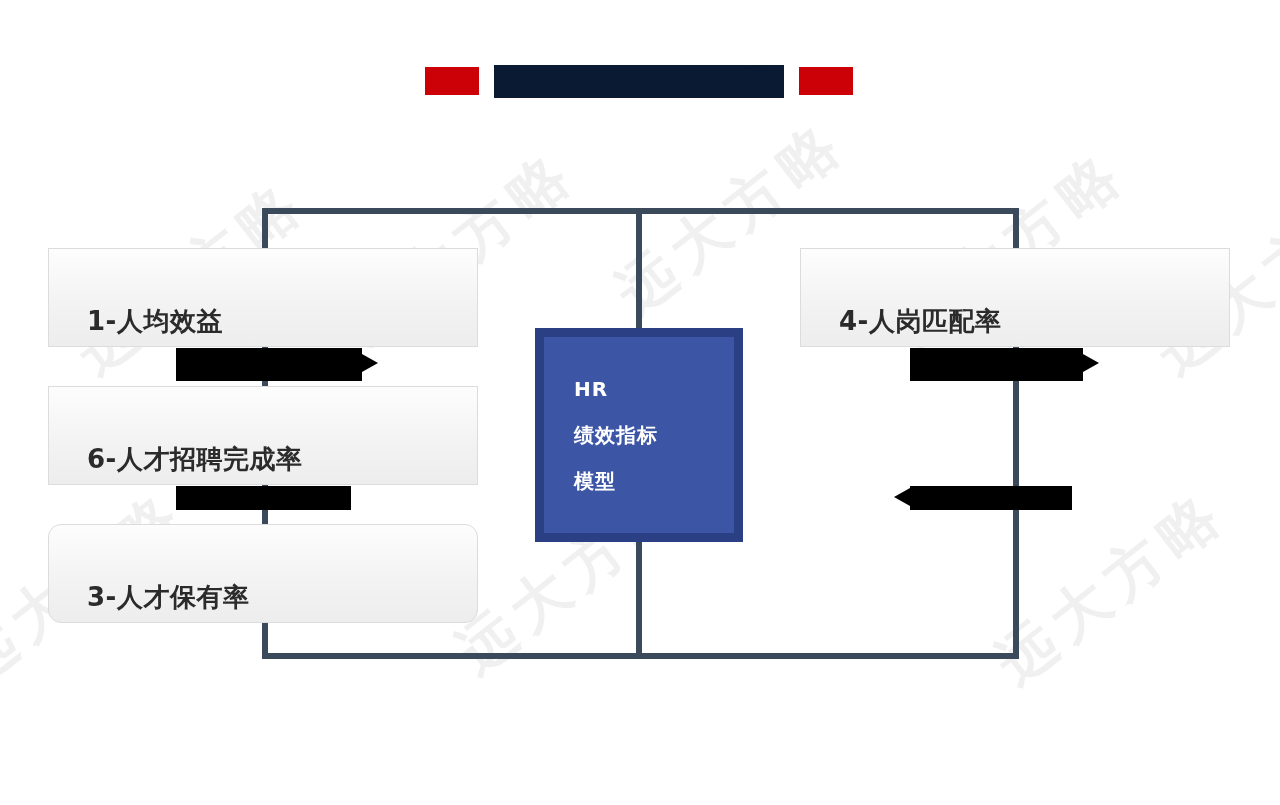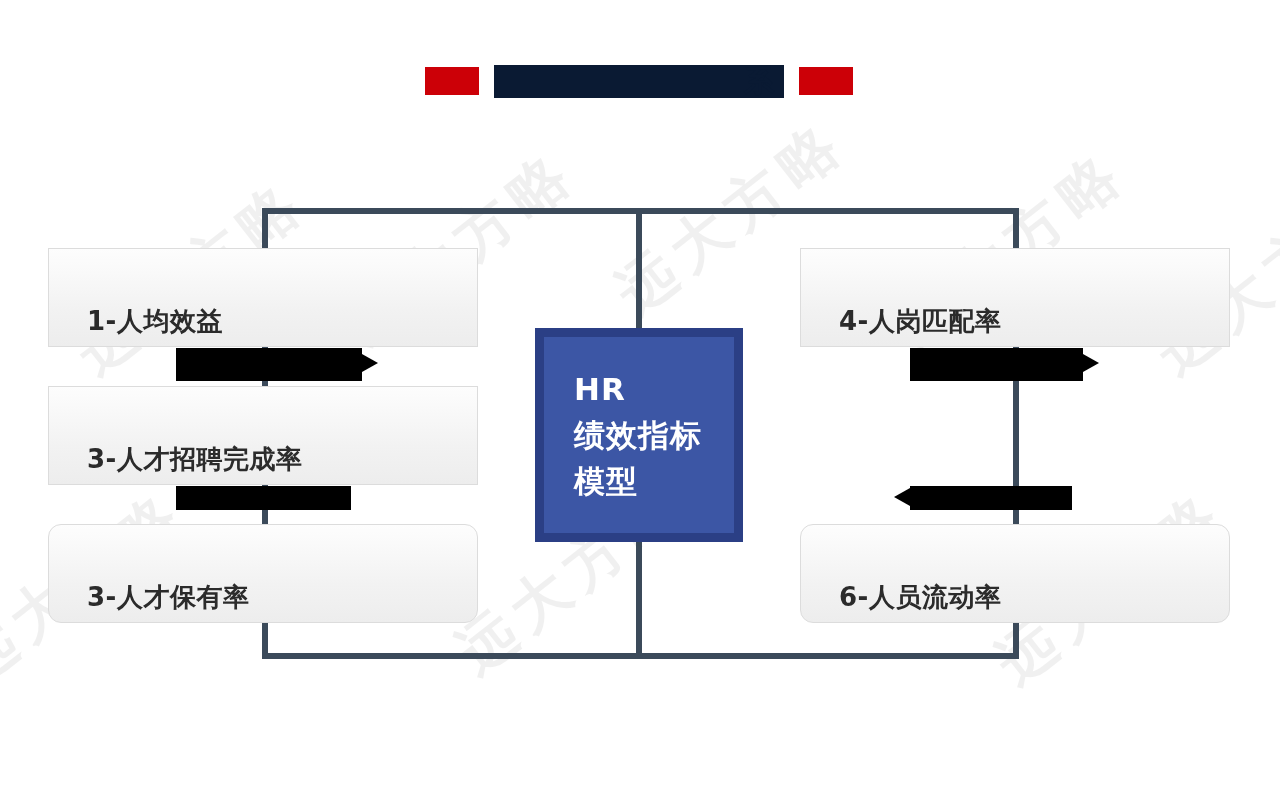--- a/index.html
+++ b/index.html
@@ -124,21 +124,21 @@
     background: #3C56A5;
     border: 9px solid #2B3F85;
     z-index: 4;
     display: flex;
     flex-direction: column;
     justify-content: center;
     padding-left: 30px;
   }
   .center-line {
     color: #FFFFFF;
-    font-size: 31px;
+    font-size: 20px;
     font-weight: 700;
     line-height: 46px;
     letter-spacing: 1px;
     font-family: "DejaVu Sans", "Liberation Sans", sans-serif;
     white-space: nowrap;
   }
 
   
   .redaction {
     position: absolute;
@@ -197,31 +197,28 @@
   <div class="conn conn-bot-h"></div>
   <div class="conn conn-left-v"></div>
   <div class="conn conn-right-v"></div>
   <div class="conn conn-mid-v-up"></div>
   <div class="conn conn-mid-v-dn"></div>
 
   <div class="card left r1">
     <span class="card-label">1-人均效益</span>
   </div>
   <div class="card left r2">
-    <span class="card-label">3-人才招聘完成率</span>
+    <span class="card-label">6-人才招聘完成率</span>
   </div>
   <div class="card left r3">
     <span class="card-label">3-人才保有率</span>
   </div>
 
   <div class="card right r1">
     <span class="card-label">4-人岗匹配率</span>
-  </div>
-  <div class="card right r3">
-    <span class="card-label">6-人员流动率</span>
   </div>
 
   <div class="center-box">
     <div class="center-line">HR</div>
     <div class="center-line">绩效指标</div>
     <div class="center-line">模型</div>
   </div>
 
   <div class="redaction red-1">
     <span class="cursor-right"></span>

